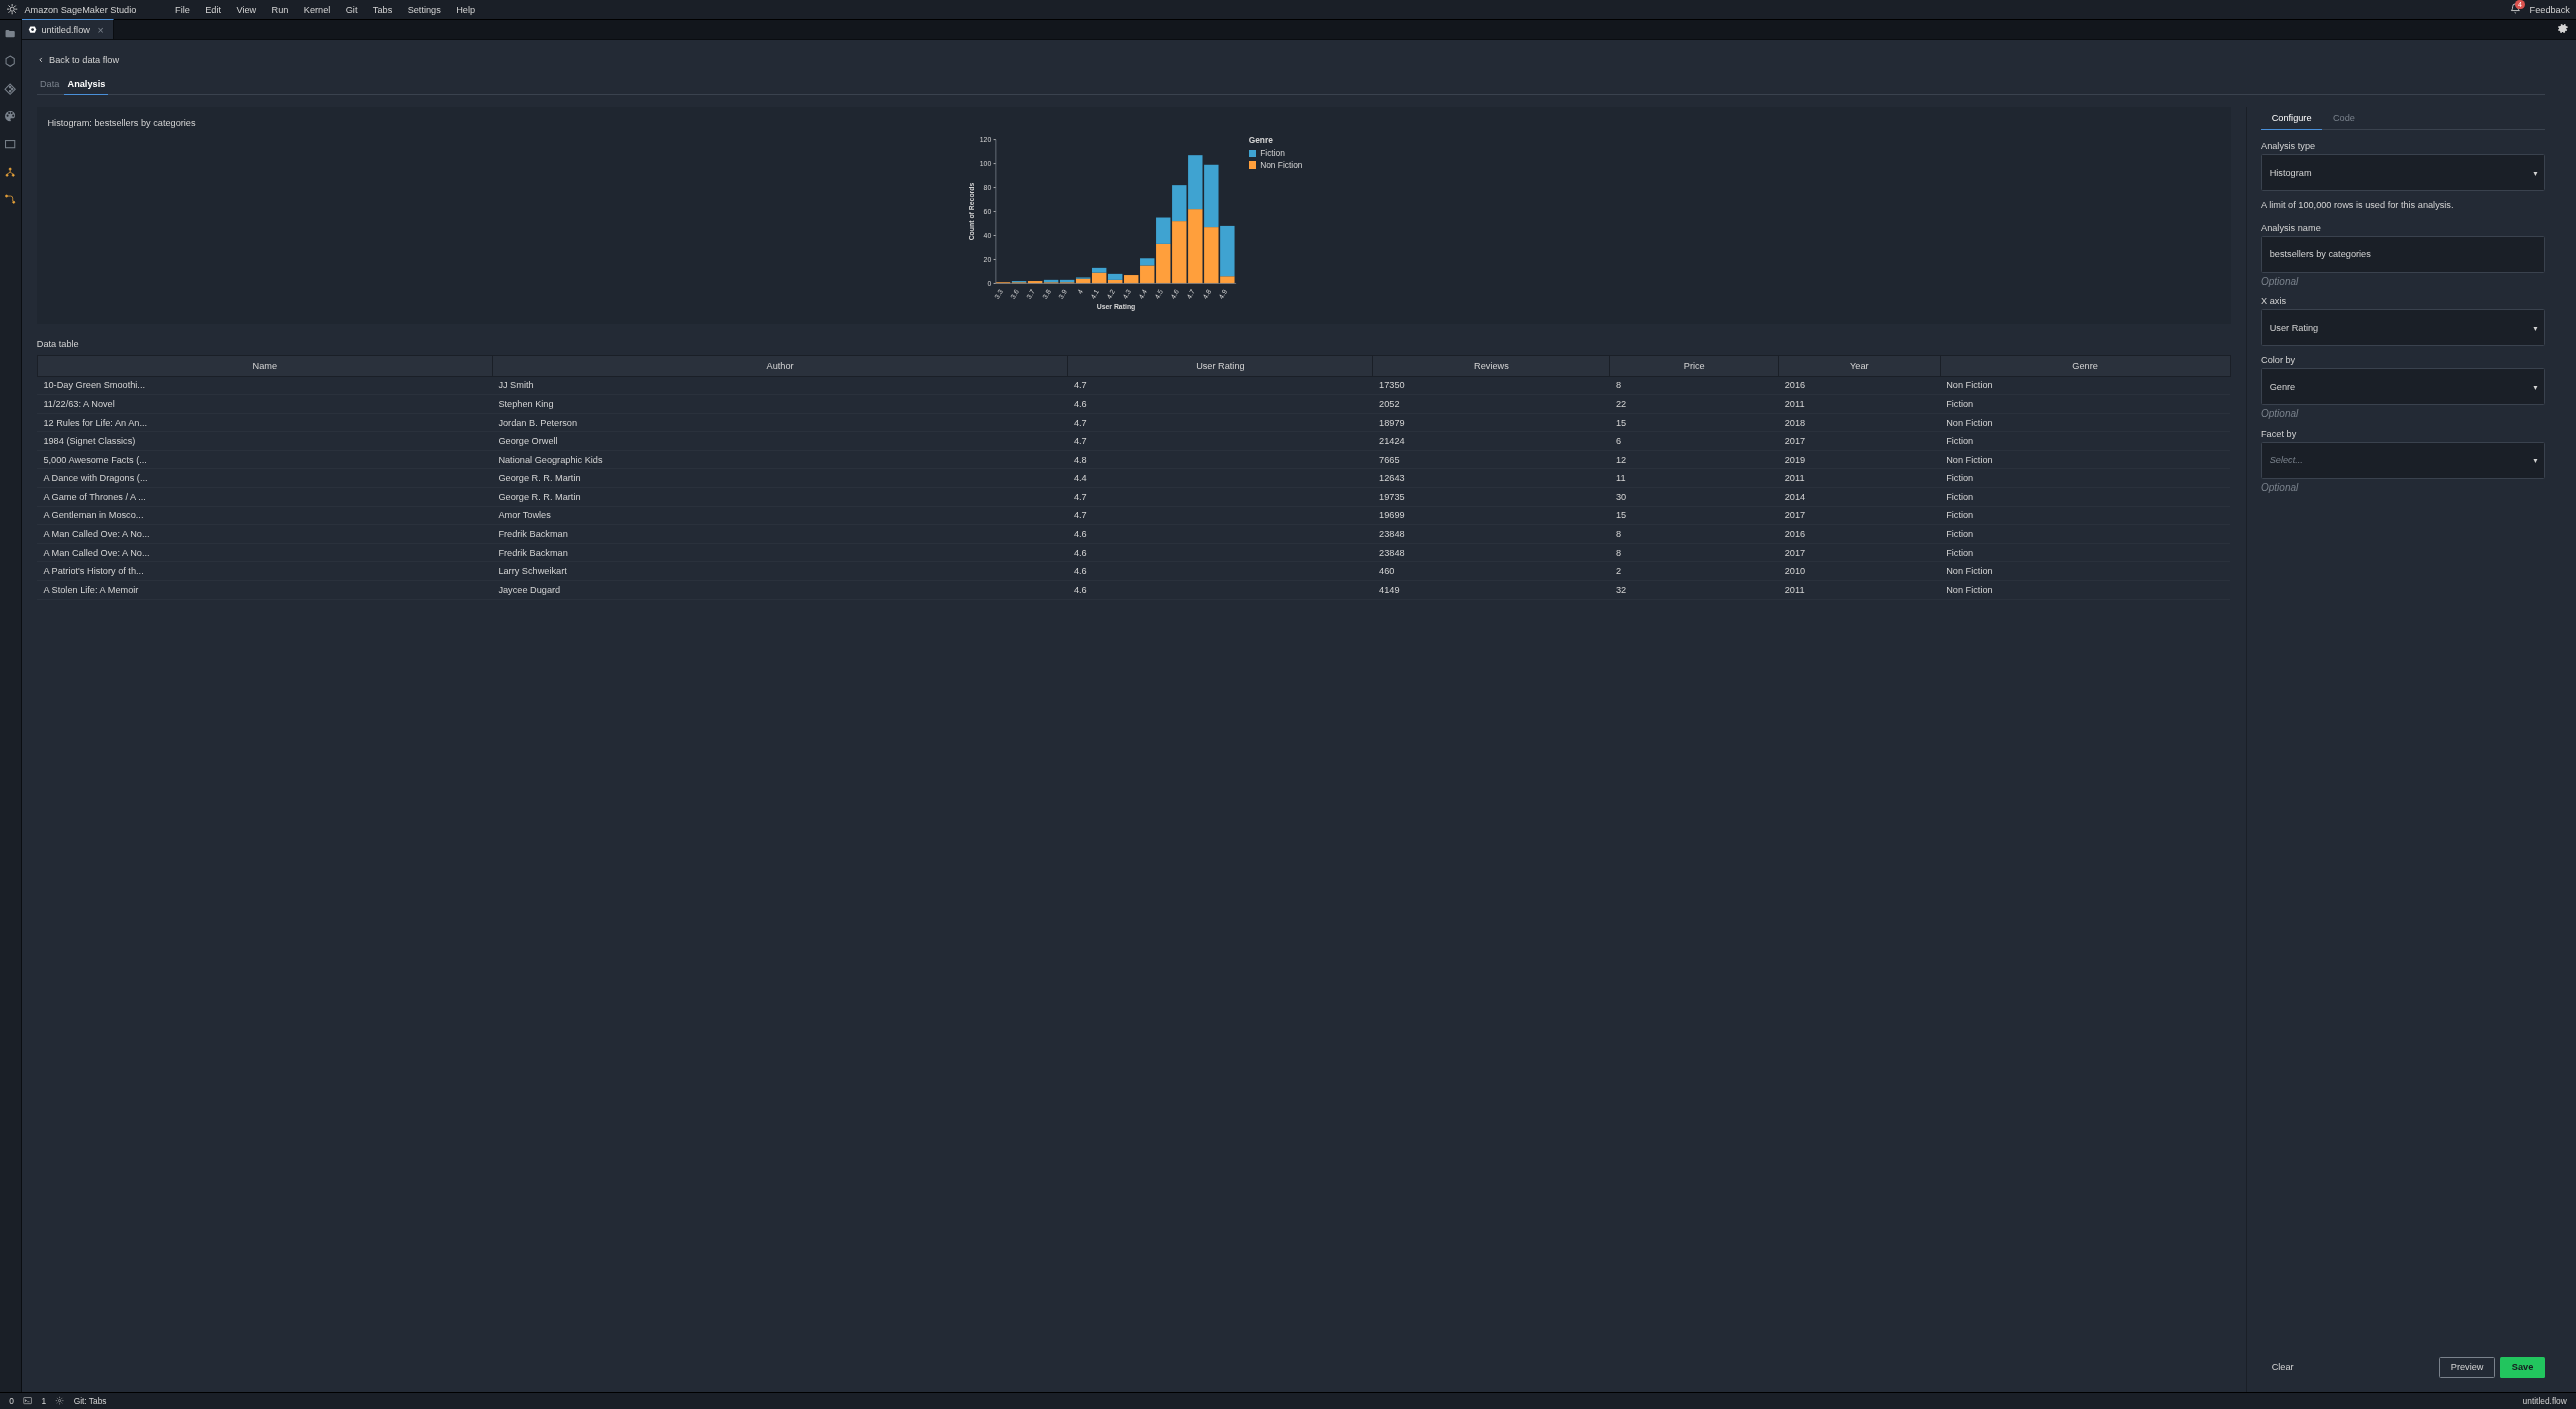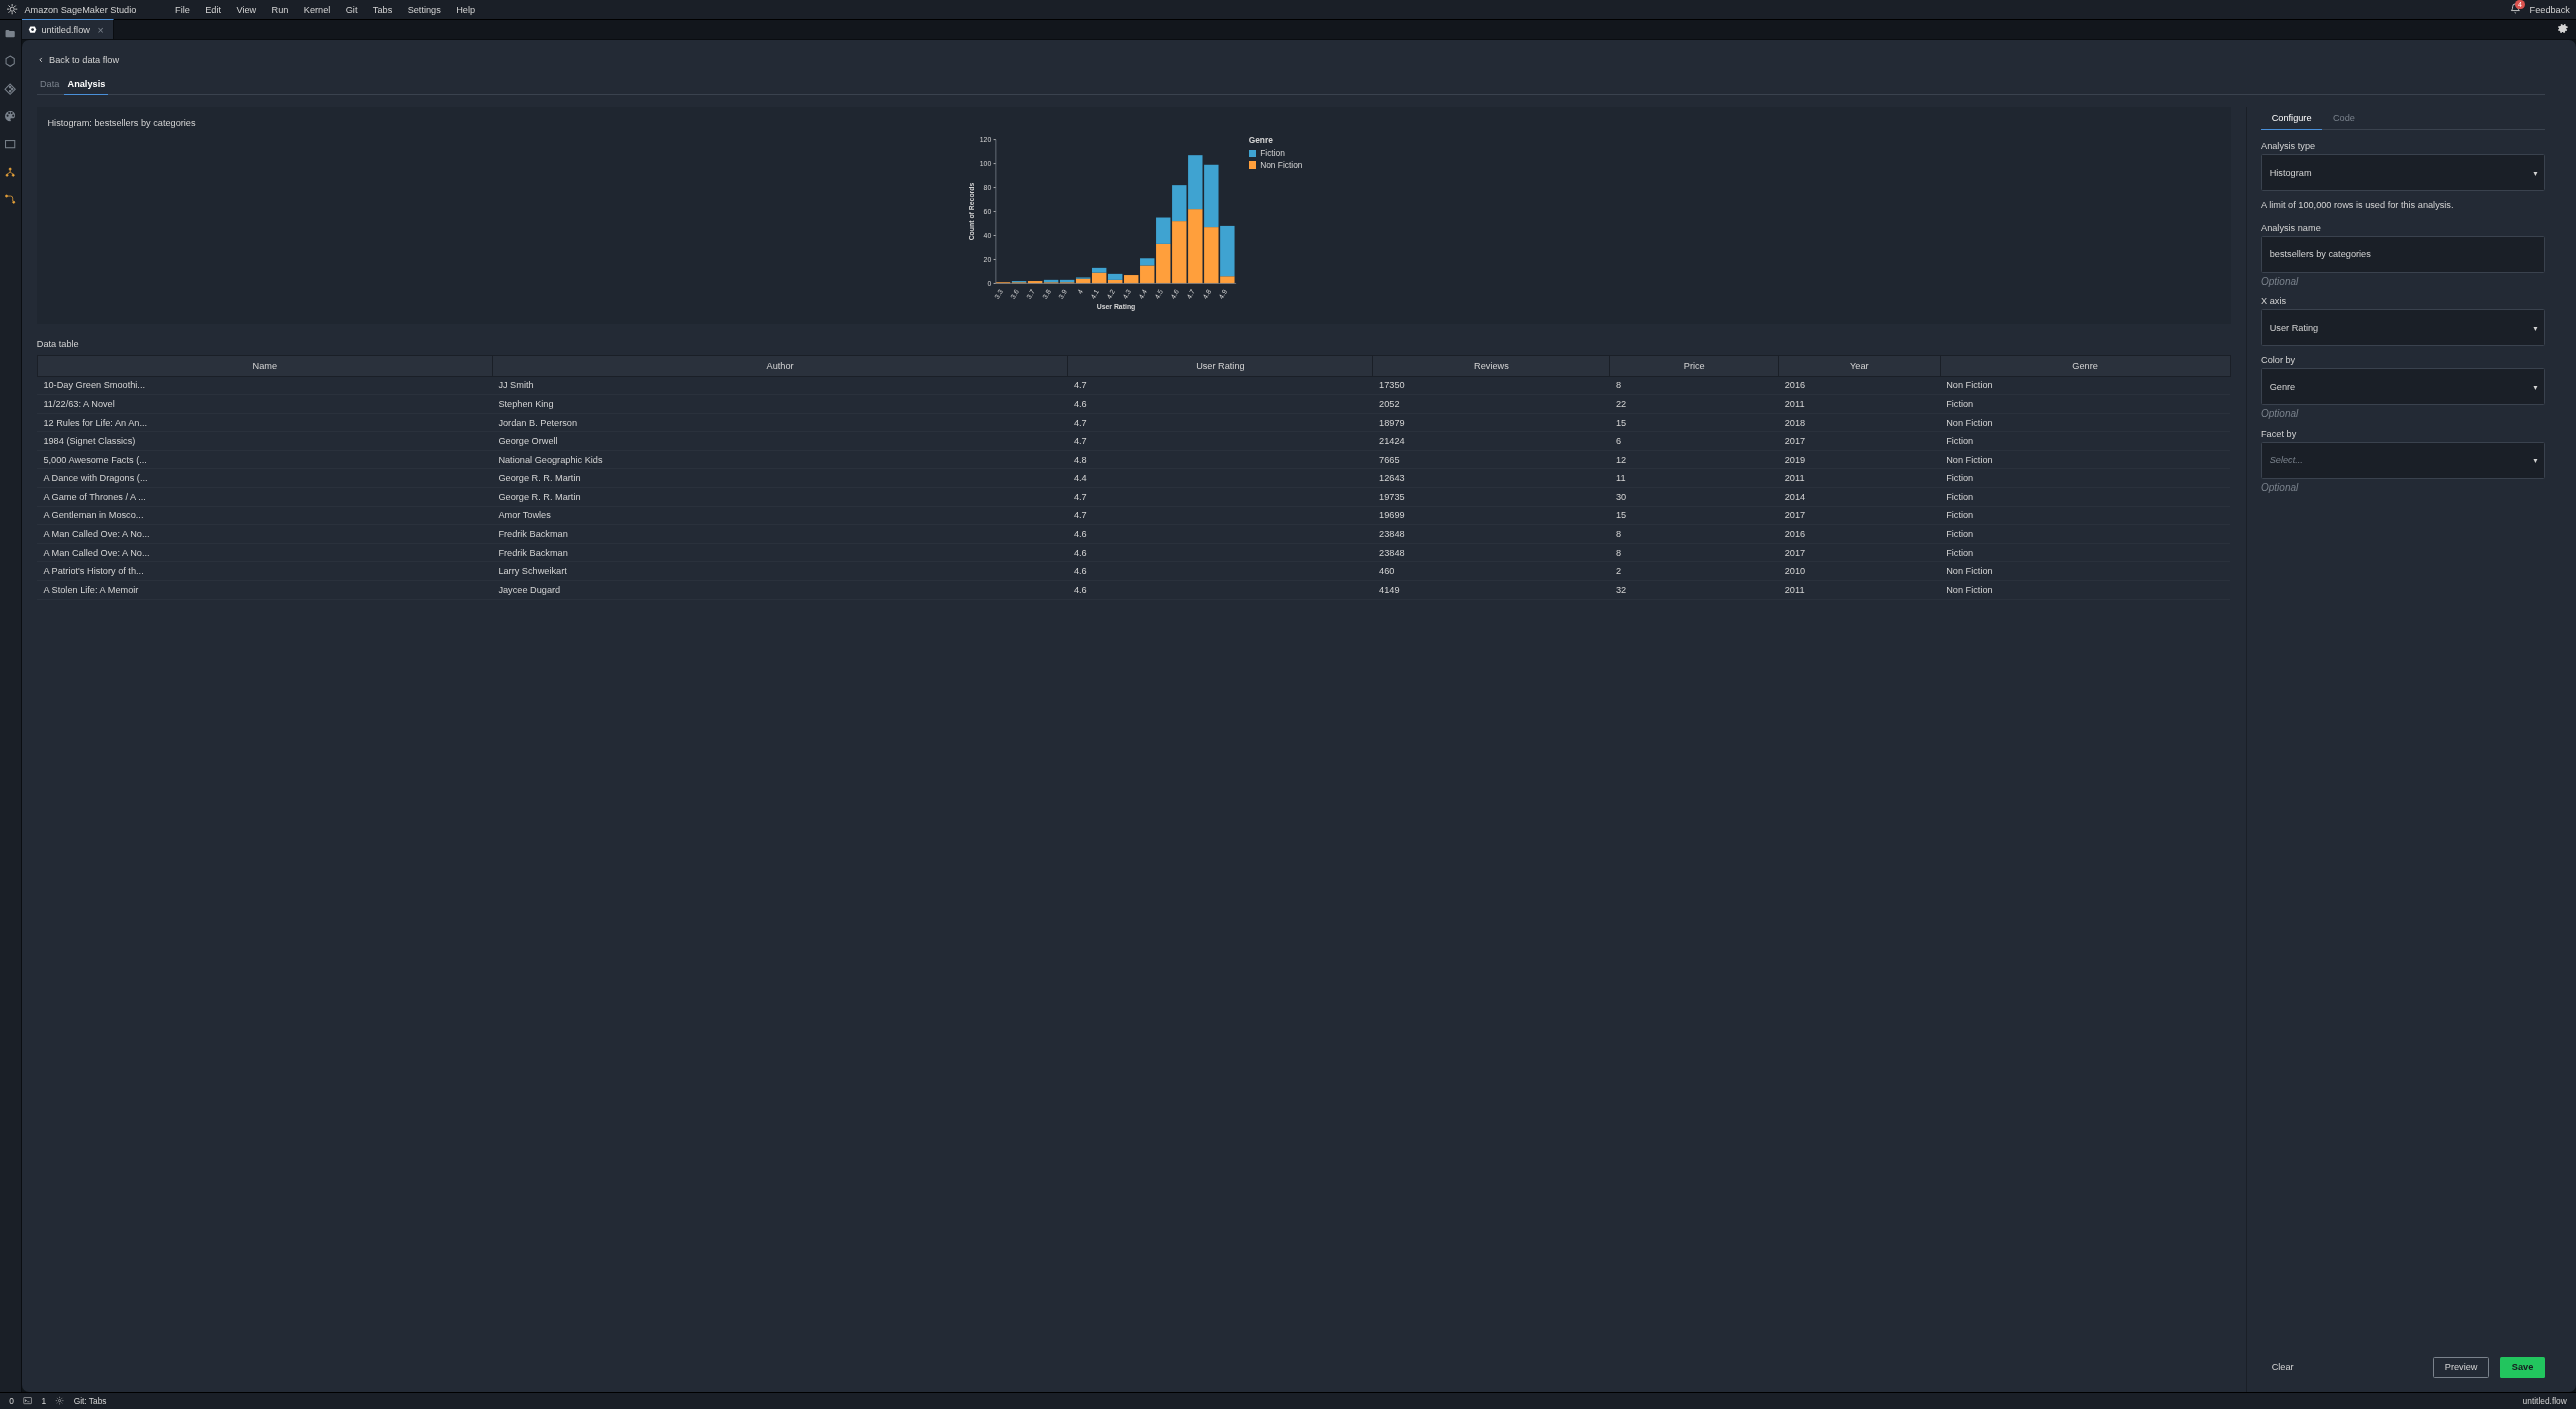--- a/index.html
+++ b/index.html
@@ -24,21 +24,21 @@
 .main-area { flex: 1; display: flex; flex-direction: column; min-width: 0; }
 
 
 .tabbar { display: flex; height: 20px; background: #12161c; border-bottom: 0.8px solid #0a0d11; align-items: flex-end; }
 .tabbar .tab { display: flex; align-items: center; height: 20px; background: #232a35; padding: 0 6.1px; border-right: 0.8px solid #0a0d11; gap: 4.6px; border-top: 1.5px solid #4a90d9; margin-top: -0.8px; }
 .tabbar .tab-label { font-size: 9.2px; color: #d4d4d4; }
 .tabbar .tab-close { font-size: 10.7px; color: #7a828c; cursor: pointer; padding: 0 3.1px; }
 .tabbar .gear-right { margin-left: auto; padding: 3.1px 7.7px; color: #d4d4d4; cursor: pointer; }
 
 
-.content { flex: 1; background: #232a35; padding: 15.3px 31px 0 15.3px; overflow: hidden; display: flex; flex-direction: column; min-height: 0; border-radius: 7px; }
+.content { flex: 1; background: #232a35; padding: 15.3px 31px 0 15.3px; overflow: hidden; display: flex; flex-direction: column; min-height: 0; }
 .breadcrumb-back { display: inline-flex; align-items: center; gap: 4.6px; color: #d4d4d4; font-size: 9.2px; cursor: pointer; margin-bottom: 9.2px; }
 .page-title { color: #fff; font-size: 13px; font-weight: 600; margin-bottom: 14px; }
 .inner-tabs { display: flex; gap: 2px; border-bottom: 0.8px solid #3a424e; margin-bottom: 12px; }
 .inner-tabs .itab { padding: 4.6px 3.1px; font-size: 9.2px; color: #7a828c; cursor: pointer; }
 .inner-tabs .itab.active { color: #fff; border-bottom: 1.5px solid #4a90d9; font-weight: 600; margin-bottom: -0.8px; }
 
 .workspace { display: flex; gap: 15.3px; flex: 1; min-height: 0; }
 .left-pane { flex: 1; display: flex; flex-direction: column; min-width: 0; overflow-y: auto; }
 .right-pane { width: 299px; border-left: 0.8px solid #1a1f27; padding-left: 14px; display: flex; flex-direction: column; }
 
@@ -430,21 +430,21 @@
             <label class="form-label">Facet by</label>
             <div class="select-wrap">
               <select class="form-select placeholder-italic" style="color:#7a828c;font-style:italic;">
                 <option>Select...</option>
               </select>
             </div>
             <div class="form-hint">Optional</div>
 
             <div class="right-footer">
               <button class="btn btn-link">Clear</button>
-              <div style="display:flex;gap:11px;">
+              <div style="display:flex;gap:5px;">
                 <button class="btn btn-outline">Preview</button>
                 <button class="btn btn-primary">Save</button>
               </div>
             </div>
           </div>
         </div>
       </div>
     </div>
   </div>
 

